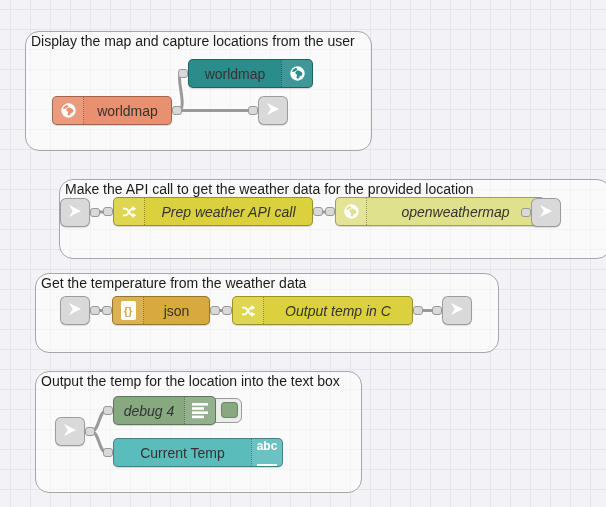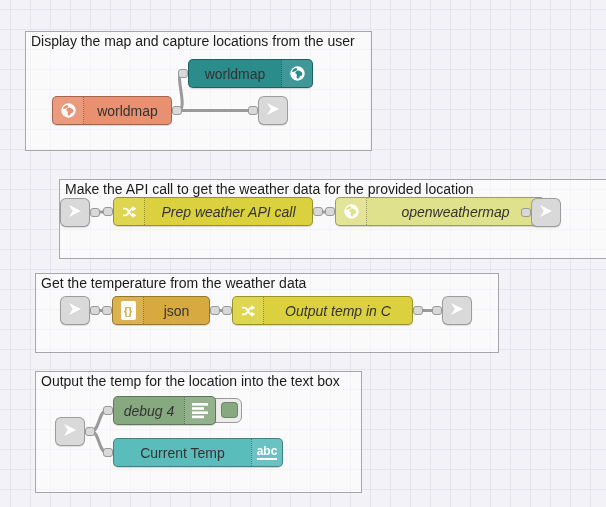--- a/index.html
+++ b/index.html
@@ -13,21 +13,21 @@
     background-image:
       linear-gradient(to right, var(--grid,#e5e5ee) 1px, transparent 1px),
       linear-gradient(to bottom, var(--grid,#e5e5ee) 1px, transparent 1px);
     background-size:20px 20px;
     background-position:10px 9px;
   }
   .group{
     position:absolute;
     background:var(--group-fill,rgba(255,255,255,0.55));
     border:1.5px solid var(--group-border,#a6a6ab);
-    border-radius:0;
+    border-radius:14px;
     z-index:1;
   }
   .group-title{
     position:absolute;top:1px;left:5px;
     font-size:14px;color:#1b1b1b;white-space:nowrap;
   }
   .wires{position:absolute;left:0;top:0;z-index:2;pointer-events:none;}
   .wire{stroke:var(--wire,#9a9a9a);stroke-width:3;fill:none;stroke-linecap:round;pointer-events:all;}
   .node{
     position:absolute;height:29px;display:flex;align-items:stretch;
@@ -65,21 +65,21 @@
   }
   .port.in{left:-11px;}
   .port.out{right:-11px;}
   .page-icon{
     width:15px;height:19px;background:#fff;border-radius:2px;
     display:flex;align-items:center;justify-content:center;
     font-weight:bold;font-size:11px;color:var(--c,#333);
   }
   .abc-icon{
     color:#fff;font-weight:bold;font-size:12px;line-height:1;
-    border-bottom:2px solid #fff;padding-bottom:1px;
+    border-bottom:2px solid #fff;padding-bottom:12px;
   }
   .debug-btn-outer{
     position:absolute;left:206px;top:398px;width:36px;height:25px;
     background:var(--debug-btn,#ececec);
     border:1.5px solid var(--debug-btn-border,#9a9a9a);
     border-radius:6px;z-index:3;box-sizing:border-box;
   }
   .debug-btn-inner{
     position:absolute;left:14px;top:3px;width:17px;height:16px;
     background:var(--c,#87a980);

